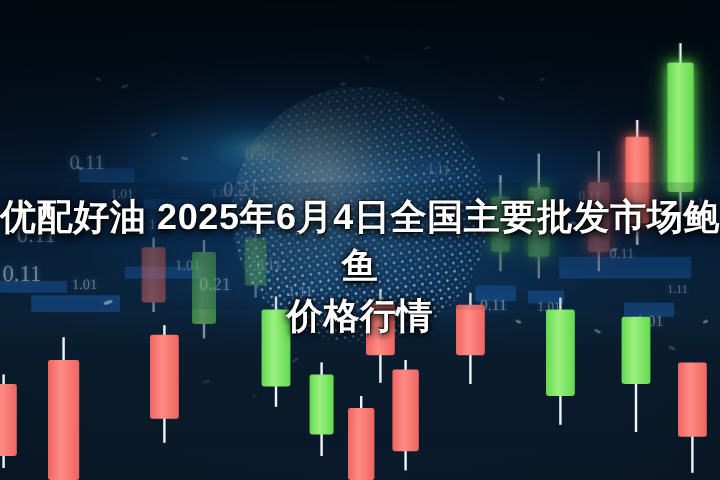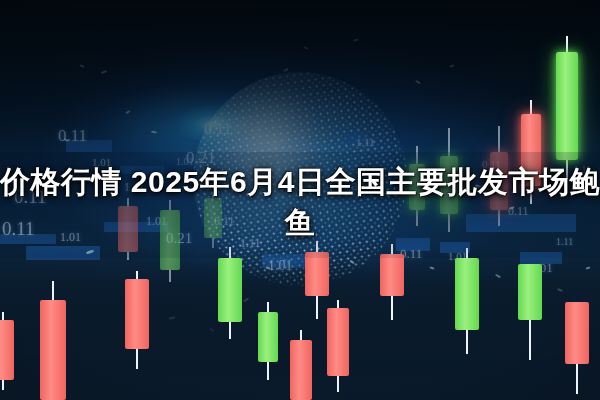--- a/index.html
+++ b/index.html
@@ -274,16 +274,17 @@
         <div class="body" style="top: 52px; height: 108px;"></div>
       </div>
       <div class="candle c-green glow dim" style="left: 409px; top: 0px; width: 16px; height: 400px;">
         <div class="wick" style="top: 146px; height: 80px;"></div>
         <div class="body" style="top: 164px; height: 46px;"></div>
       </div>
     </div>
 
   <div id="title-shade"></div>
   <div id="title">
-    <span class="line">价格行情 2025年6月4日全国主要批发市场鲍鱼</span>
+    <span class="line">优配好油 2025年6月4日全国主要批发市场鲍鱼</span>
+    <span class="line">价格行情</span>
   </div>
 
 </div>
 
 </body></html>

